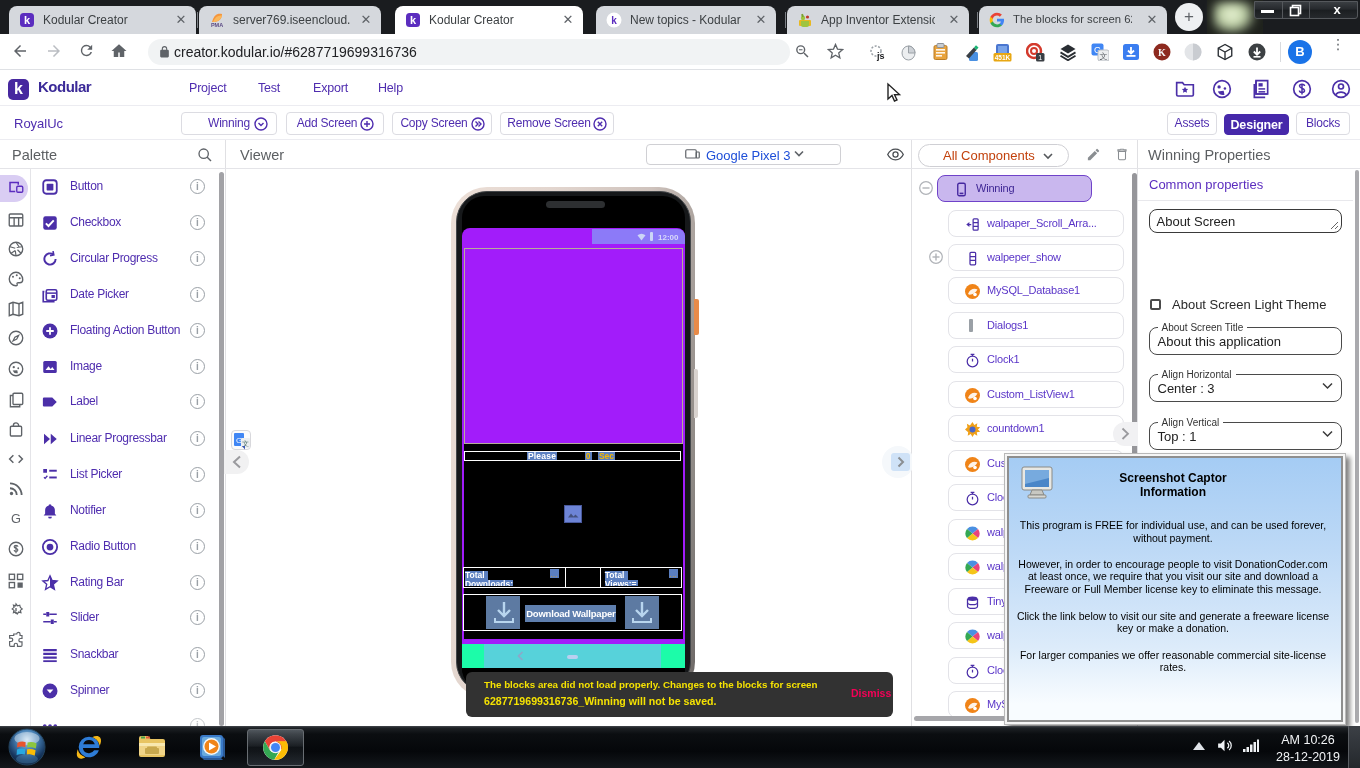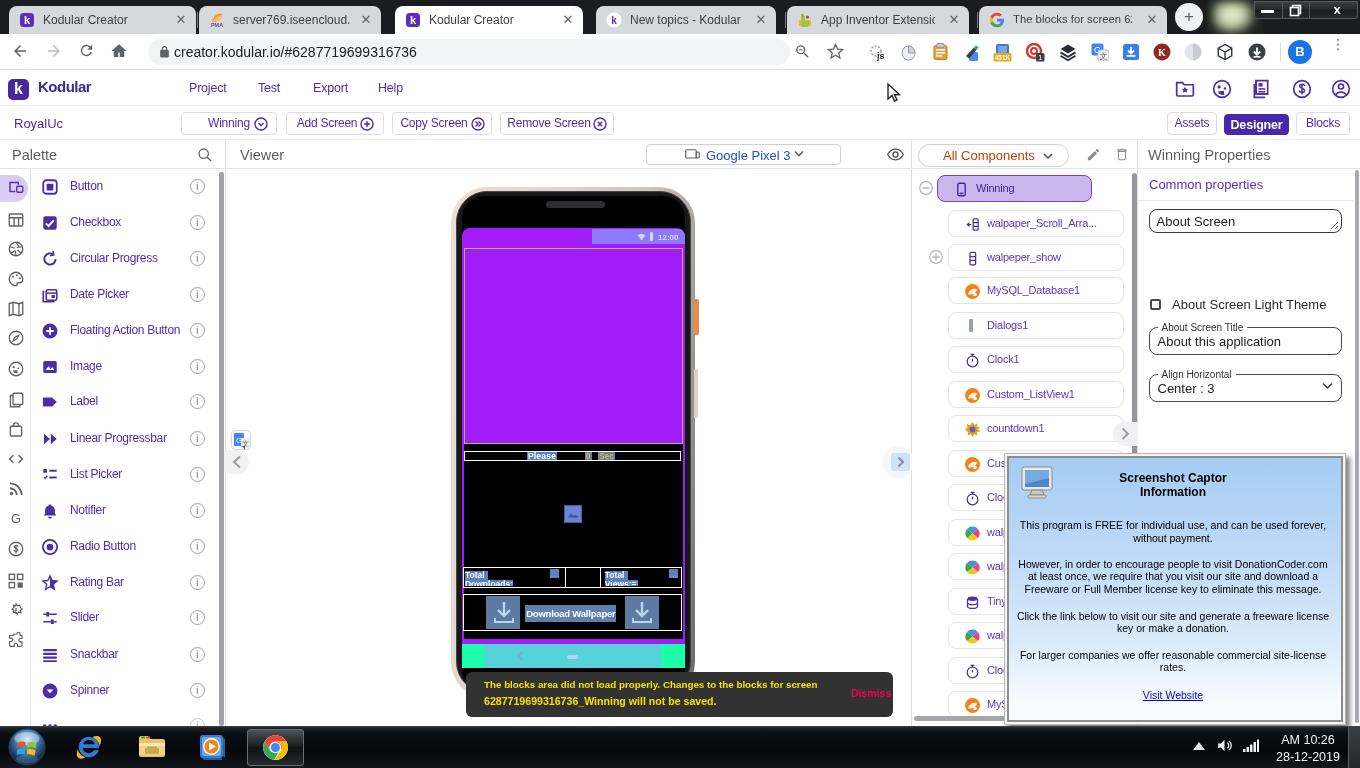--- a/index.html
+++ b/index.html
@@ -837,20 +837,27 @@
     <div class="leg">About Screen Title</div>
     <div class="val">About this application</div>
   </div>
   <div class="fieldset" style="top:234px;">
     <div class="leg">Align Horizontal</div>
     <div class="val">Center : 3</div>
     <svg class="chev" width="11" height="8">
           <path d="M1 1.5 l4.5 4.5 4.5-4.5" fill="none" stroke="#3a3a3a" stroke-width="1.5"></path>
         </svg>
   </div>
+  <div class="fieldset" style="top:281.5px;">
+    <div class="leg">Align Vertical</div>
+    <div class="val">Top : 1</div>
+    <svg class="chev" width="11" height="8">
+          <path d="M1 1.5 l4.5 4.5 4.5-4.5" fill="none" stroke="#3a3a3a" stroke-width="1.5"></path>
+        </svg>
+  </div>
   <div style="position:absolute;left:216.5px;top:30px;width:4px;height:553px;background:#aaaaae;border-radius:2px;"></div>
 </div>
 
 <div class="abs" id="toast">
   <div style="position:absolute;left:18px;top:7px;font-size:9.8px;font-weight:bold;color:#f5e202;white-space:nowrap;">The blocks area did not load properly. Changes to the blocks for screen</div>
   <div style="position:absolute;left:18px;top:22.5px;font-size:10.6px;font-weight:bold;color:#f5e202;white-space:nowrap;">6287719699316736_Winning will not be saved.</div>
   <div style="position:absolute;left:385px;top:15px;font-size:10.5px;font-weight:bold;color:#f50057;">Dismiss</div>
 </div>
 
 <div class="abs" id="dlg">
@@ -860,21 +867,20 @@
     <rect x="6" y="4" width="24" height="17" fill="#4a86c8"></rect>
     <path d="M6 4 h24 v8 l-24 6z" fill="#77aade"></path>
     <path d="M13 24 h10 l2 5 h-14z" fill="#c8c8c2" stroke="#8a8a86"></path>
     <rect x="9" y="29" width="18" height="3" rx="1" fill="#d8d8d2" stroke="#8a8a86"></rect>
   </svg>
   <div class="dtxt" style="top:18px;font-weight:bold;font-size:12px;line-height:13.5px;">Screenshot Captor<br>Information</div>
   <div class="dtxt" style="top:65px;">This program is FREE for individual use, and can be used forever,<br>without payment.</div>
   <div class="dtxt" style="top:103.5px;">However, in order to encourage people to visit DonationCoder.com<br>at least once, we require that you visit our site and download a<br>Freeware or Full Member license key to eliminate this message.</div>
   <div class="dtxt" style="top:155.5px;">Click the link below to visit our site and generate a freeware license<br>key or make a donation.</div>
   <div class="dtxt" style="top:194.5px;">For larger companies we offer reasonable commercial site-license<br>rates.</div>
-  <div class="dtxt" style="top:235px;color:#0000e8;text-decoration:underline;">Visit Website</div>
 </div>
 
 <div class="abs" id="taskbar">
 
   <svg style="position:absolute;left:8px;top:2px;" width="38" height="38">
     <defs>
       <radialGradient id="orb" cx="50%" cy="30%" r="75%">
         <stop offset="0%" stop-color="#bcd8ee"></stop>
             <stop offset="35%" stop-color="#4a84b8"></stop>
             <stop offset="75%" stop-color="#16365e"></stop>

